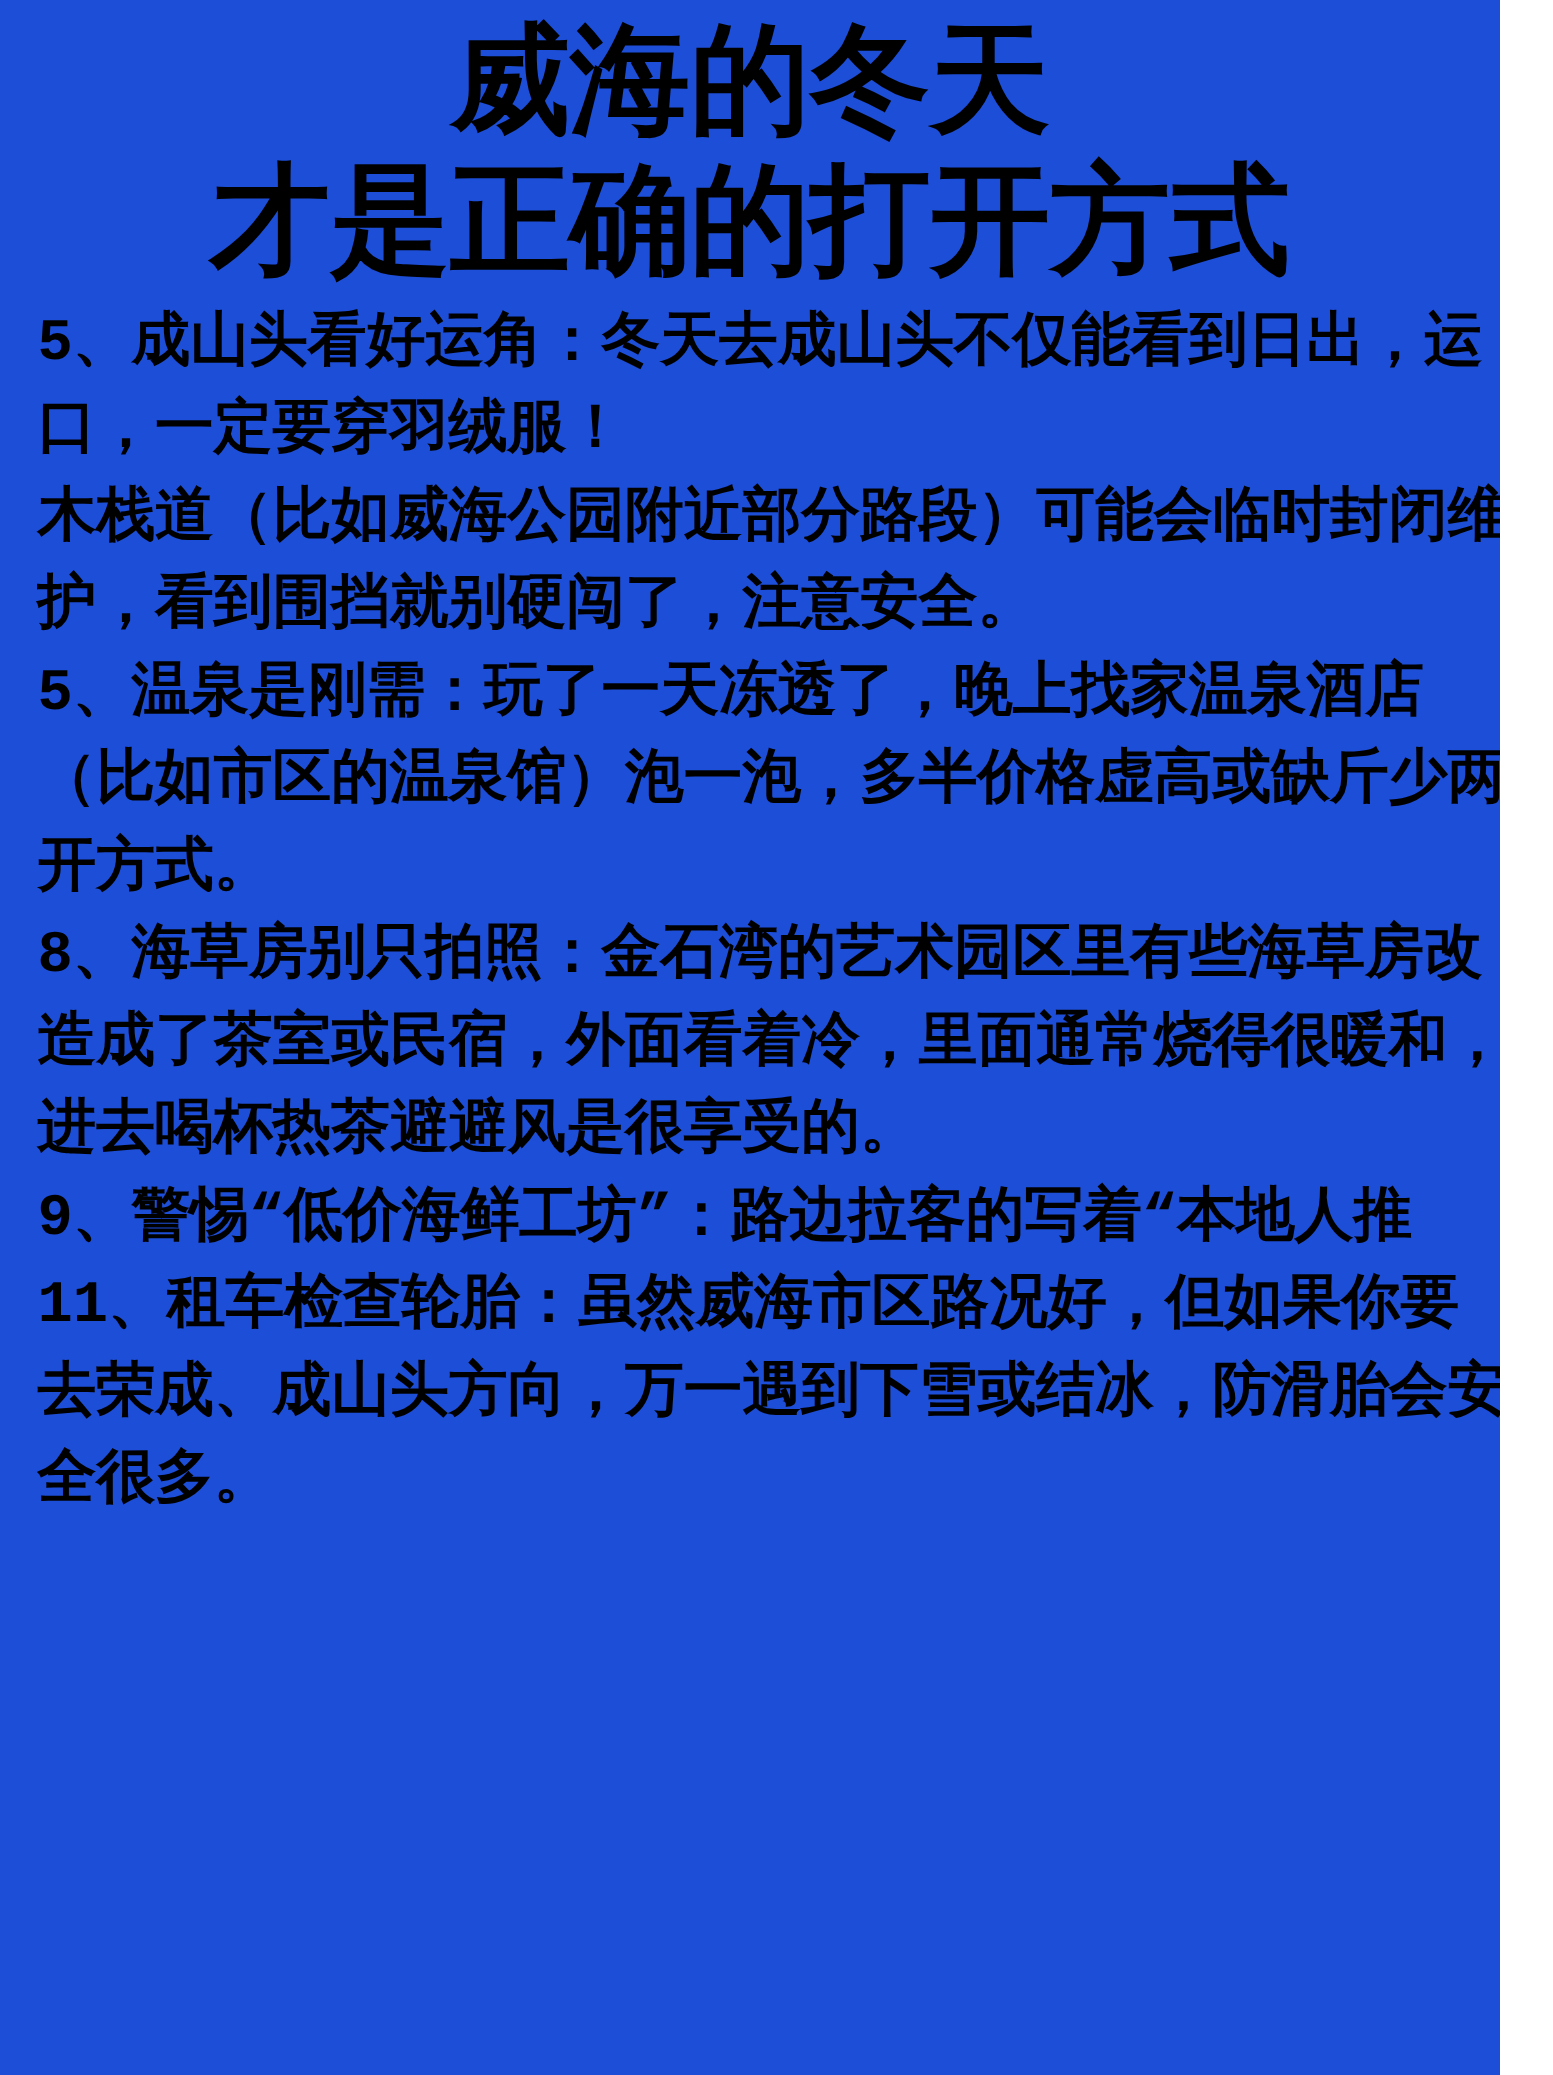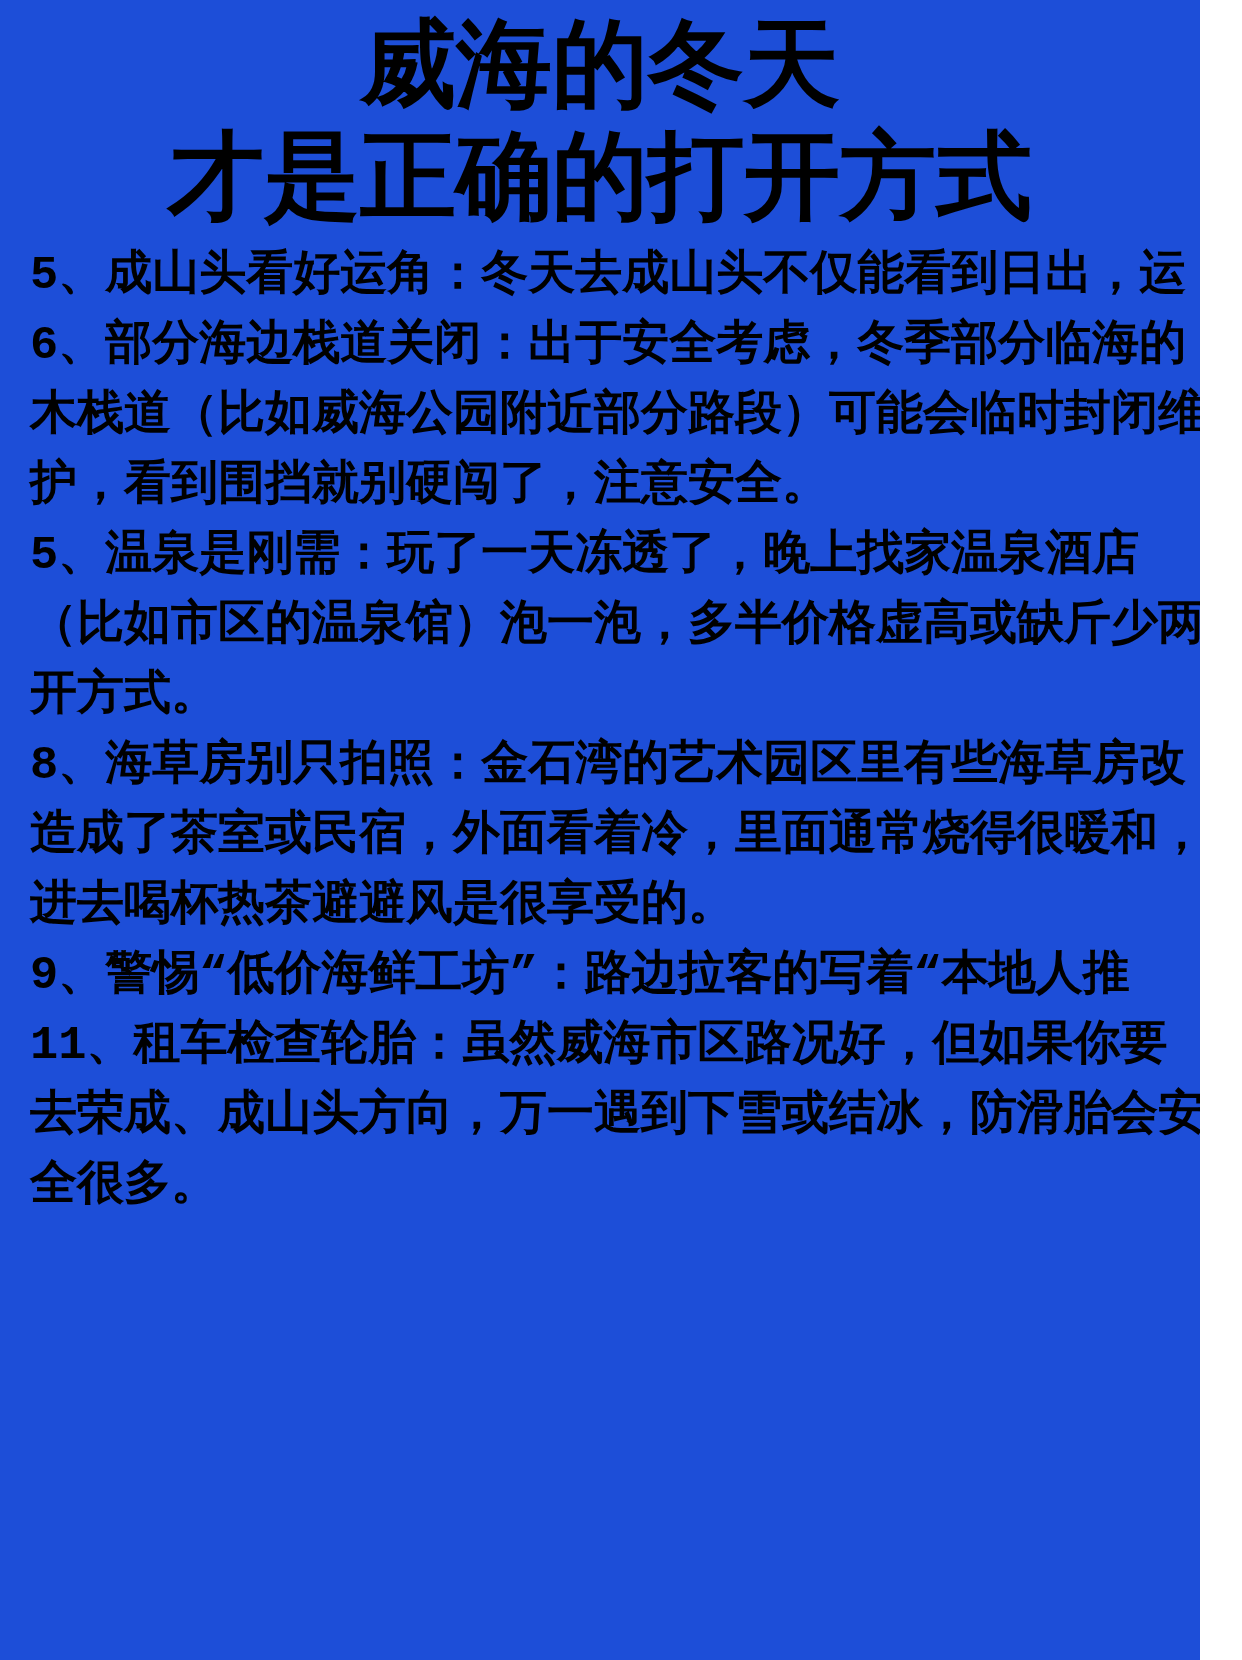--- a/index.html
+++ b/index.html
@@ -36,21 +36,21 @@
 <body>
 
 <div class="page">
   <header class="title">
     <div class="title-line">威海的冬天</div>
     <div class="title-line">才是正确的打开方式</div>
   </header>
 
   <main class="body-text">
     <div class="line">5、成山头看好运角：冬天去成山头不仅能看到日出，运</div>
-    <div class="line">6、部分海边栈道关闭：出于安全考虑，冬季部分临海的</div>
+    <div class="line">口，一定要穿羽绒服！</div>
     <div class="line">木栈道（比如威海公园附近部分路段）可能会临时封闭维</div>
     <div class="line">护，看到围挡就别硬闯了，注意安全。</div>
     <div class="line">5、温泉是刚需：玩了一天冻透了，晚上找家温泉酒店</div>
     <div class="line">（比如市区的温泉馆）泡一泡，多半价格虚高或缺斤少两</div>
     <div class="line">开方式。</div>
     <div class="line">8、海草房别只拍照：金石湾的艺术园区里有些海草房改</div>
     <div class="line">造成了茶室或民宿，外面看着冷，里面通常烧得很暖和，</div>
     <div class="line">进去喝杯热茶避避风是很享受的。</div>
     <div class="line">9、警惕“低价海鲜工坊”：路边拉客的写着“本地人推</div>
     <div class="line">11、租车检查轮胎：虽然威海市区路况好，但如果你要</div>

